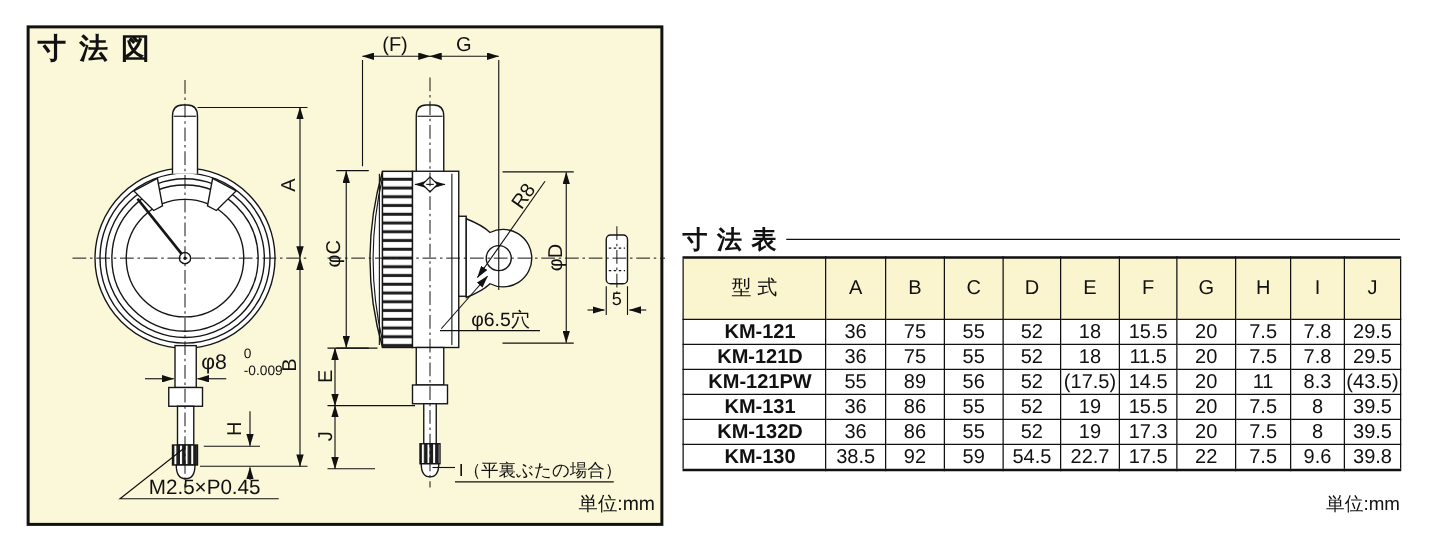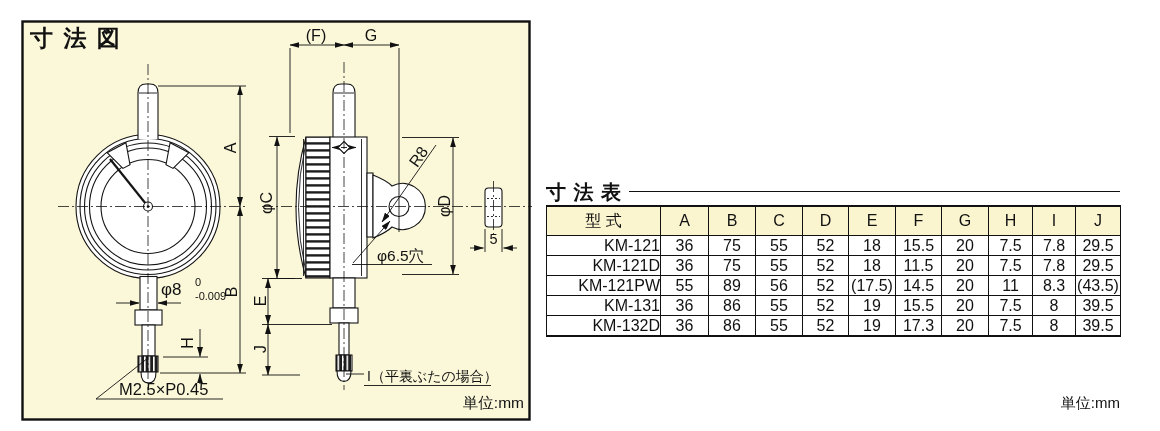--- a/index.html
+++ b/index.html
@@ -9,23 +9,23 @@
     overflow:hidden;
   }
   svg text{fill:#111;font-family:"Liberation Sans","DejaVu Sans",sans-serif;}
   #diagram-svg{position:absolute;left:0;top:0;}
 
   #tbl-title{position:absolute;left:546px;top:180px;font-weight:bold;font-size:20px;line-height:24px;letter-spacing:1px;}
   #tbl-rule{position:absolute;left:629px;top:191px;width:491px;height:1px;background:#111;}
   #dim-table{position:absolute;left:546px;top:205px;border-collapse:collapse;table-layout:fixed;width:574px;
     border:1px solid #111;border-top:2.5px solid #111;border-bottom:2.5px solid #111;}
   #dim-table th{background:#FAF4CF;font-weight:normal;border:1px solid #111;border-bottom:1.5px solid #111;
-    font-size:16px;height:20px;line-height:20px;padding:4px;text-align:center;}
+    font-size:16px;height:20px;line-height:20px;padding:14px;text-align:center;}
   #dim-table td{border:1px solid #111;font-size:16px;height:19px;line-height:19px;padding:0;text-align:center;white-space:nowrap;}
-  #dim-table td.model{text-align:right;padding-left:9px;}
+  #dim-table td.model{text-align:center;padding-left:9px;font-weight:bold;}
   #dim-table tr.grp td{border-top:1.5px solid #111;}
   #tbl-unit{position:absolute;left:546px;top:394px;width:574px;text-align:right;font-size:15px;}
 </style>
 </head>
 <body>
 
 <svg id="diagram-svg" width="540" height="431" viewBox="0 0 540 431">
   <defs>
     <marker id="arr" viewBox="0 0 10 6" refX="9.5" refY="3" markerWidth="11" markerHeight="6.6" orient="auto-start-reverse">
         <path d="M0,0 L10,3 L0,6 Z" fill="#111"></path>
@@ -273,16 +273,29 @@
       <td>86</td>
       <td>55</td>
       <td>52</td>
       <td>19</td>
       <td>17.3</td>
       <td>20</td>
       <td>7.5</td>
       <td>8</td>
       <td>39.5</td>
     </tr>
+    <tr class="grp">
+      <td class="model">KM-130</td>
+      <td>38.5</td>
+      <td>92</td>
+      <td>59</td>
+      <td>54.5</td>
+      <td>22.7</td>
+      <td>17.5</td>
+      <td>22</td>
+      <td>7.5</td>
+      <td>9.6</td>
+      <td>39.8</td>
+    </tr>
   </tbody>
 </table>
 
 <div id="tbl-unit">単位:mm</div>
 
 </body></html>

